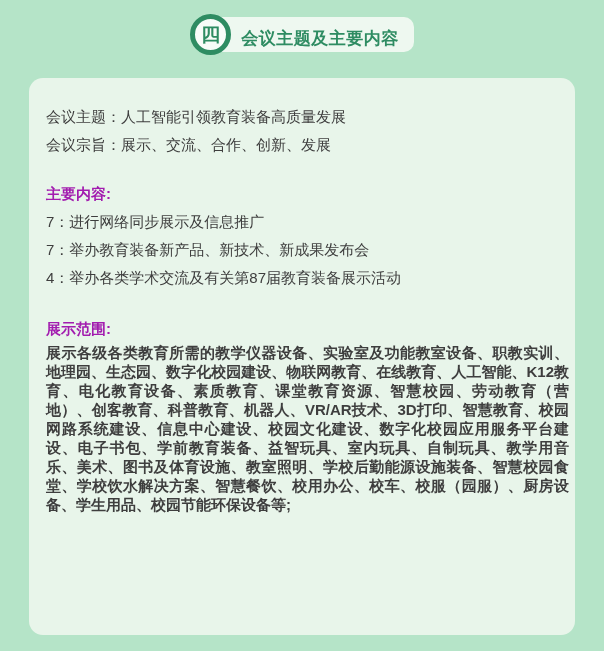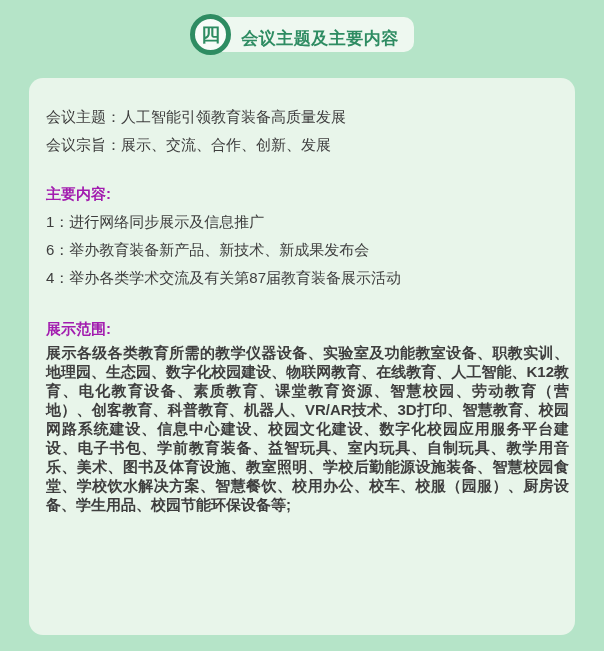--- a/index.html
+++ b/index.html
@@ -97,22 +97,22 @@
     <div class="card-line">
       <span>会议主题：</span><span>人工智能引领教育装备高质量发展</span>
     </div>
 
     <div class="card-line">
       <span>会议宗旨：</span><span>展示、交流、合作、创新、发展</span>
     </div>
 
     <div class="card-line heading gap-main">主要内容:</div>
 
-    <div class="card-line">1：进行网络同步展示及信息推广</div>
-    <div class="card-line">6：举办教育装备新产品、新技术、新成果发布会</div>
+    <div class="card-line">7：进行网络同步展示及信息推广</div>
+    <div class="card-line">7：举办教育装备新产品、新技术、新成果发布会</div>
     <div class="card-line">4：举办各类学术交流及有关第87届教育装备展示活动</div>
 
     <div class="card-line heading gap-scope">展示范围:</div>
 
     <div class="scope-text">展示各级各类教育所需的教学仪器设备、实验室及功能教室设备、职教实训、地理园、生态园、数字化校园建设、物联网教育、在线教育、人工智能、K12教育、电化教育设备、素质教育、课堂教育资源、智慧校园、劳动教育（营地）、创客教育、科普教育、机器人、VR/AR技术、3D打印、智慧教育、校园网路系统建设、信息中心建设、校园文化建设、数字化校园应用服务平台建设、电子书包、学前教育装备、益智玩具、室内玩具、自制玩具、教学用音乐、美术、图书及体育设施、教室照明、学校后勤能源设施装备、智慧校园食堂、学校饮水解决方案、智慧餐饮、校用办公、校车、校服（园服）、厨房设备、学生用品、校园节能环保设备等;</div>
 
   </div>
 
 </div>
 

